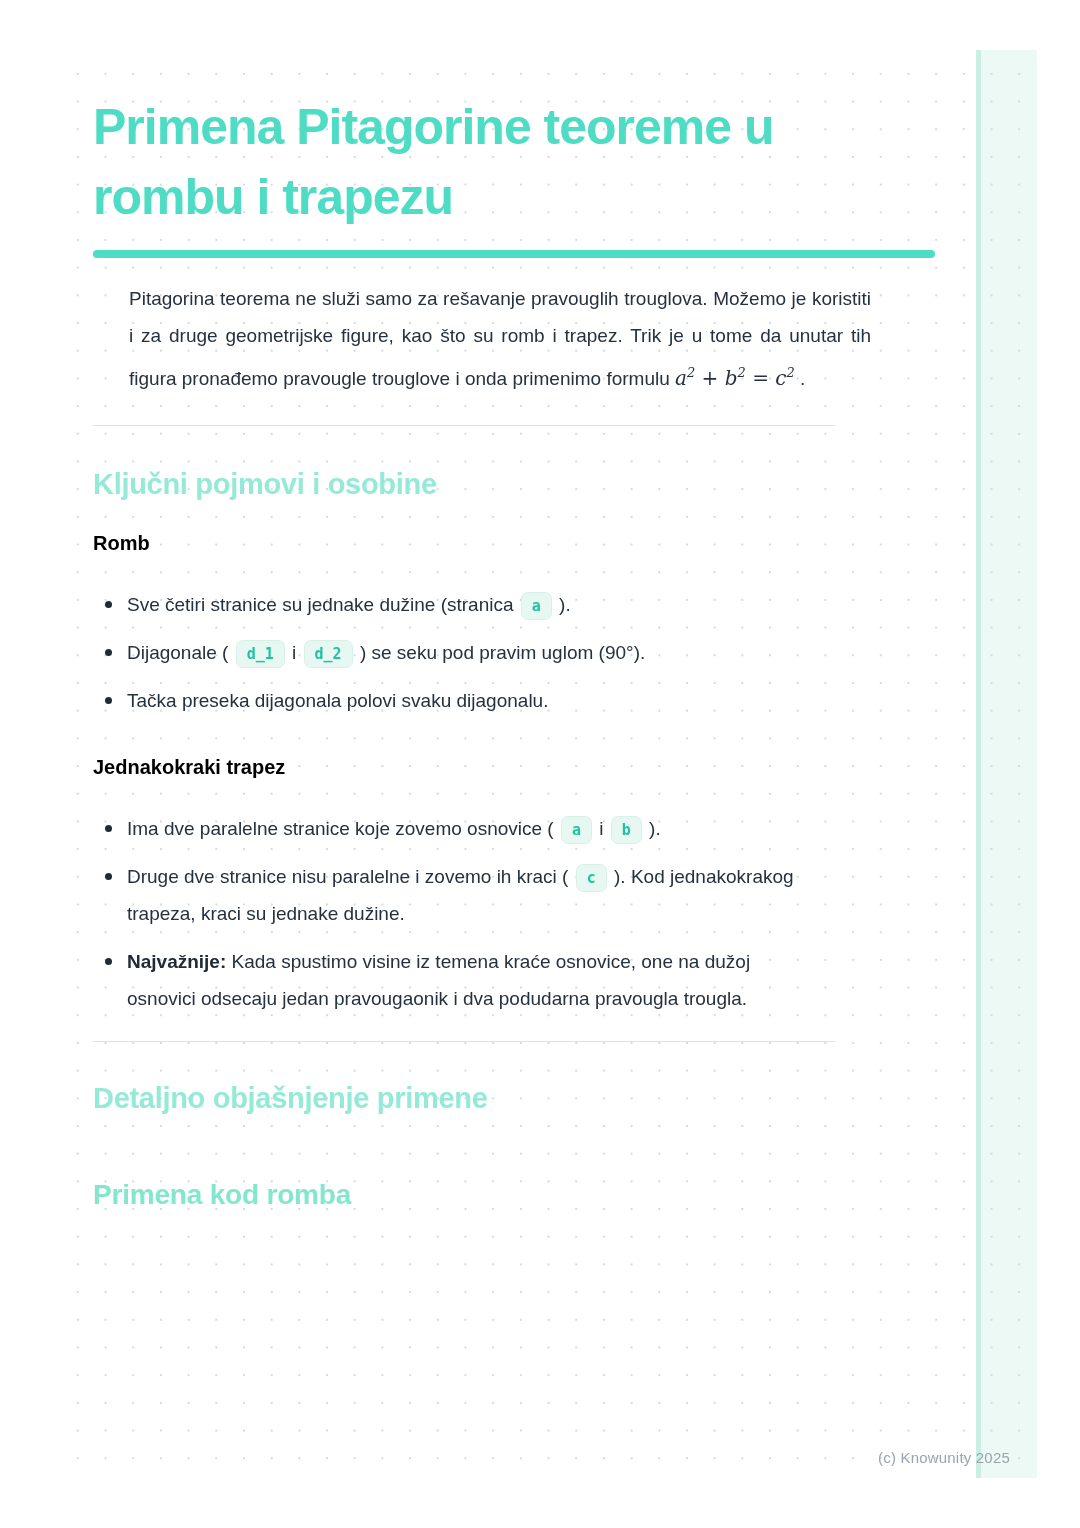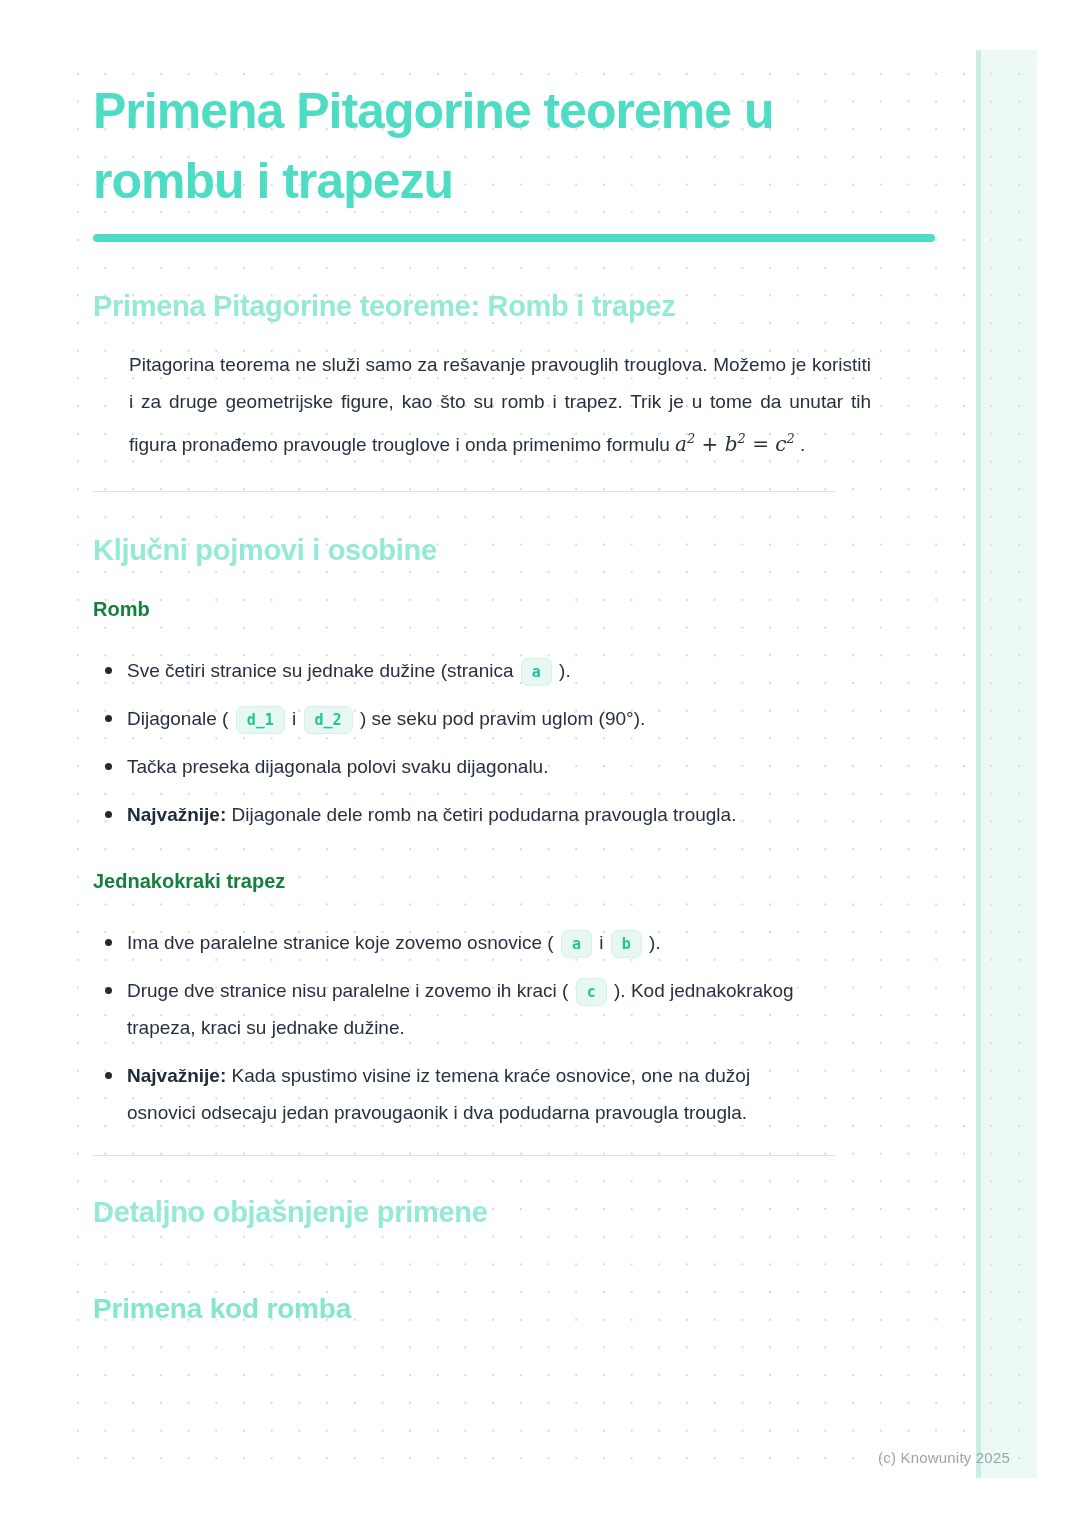--- a/index.html
+++ b/index.html
@@ -15,40 +15,40 @@
     background:#edf9f5;border-left:5px solid #c9efe4;z-index:0;
   }
   
   .paper{
     position:absolute;left:55px;top:50px;width:977px;height:1428px;z-index:1;
     background-image:radial-gradient(circle,#d4d9e3 1.2px,transparent 1.4px);
     background-size:27.7px 27.7px;background-position:9px 10px;
     pointer-events:none;
   }
   .content{
-    position:absolute;left:93px;top:16px;width:842px;z-index:2;
-    padding-top:60px;
+    position:absolute;left:93px;top:0;width:842px;z-index:2;
+    padding-top:92px;
   }
   h1{
     margin:0;font-size:50px;line-height:70px;font-weight:800;
     color:#4edcc4;letter-spacing:-1px;
   }
   .rule{
     margin-top:18px;height:8px;width:842px;background:#4edcc4;border-radius:4px;
   }
   h2{
     margin:46px 0 0 0;font-size:29px;line-height:36px;font-weight:700;
     color:#94e9d7;letter-spacing:-0.3px;
   }
   h3{
     margin:64px 0 0 0;font-size:28px;line-height:30px;font-weight:700;
     color:#83e6cd;letter-spacing:-0.2px;
   }
   h4{
-    margin:28px 0 0 0;font-size:20px;line-height:26px;font-weight:700;color:#15803d;
+    margin:28px 0 0 0;font-size:20px;line-height:26px;font-weight:700;color:#000000;
   }
   .para{
     margin:22px 0 0 0;font-size:19px;line-height:37px;max-width:742px;color:#263140;
   }
   .justify{text-align:justify;margin-left:36px;}
   .divider{
     border:none;border-top:1px solid #dde1e8;margin:28px 0 0 0;width:742px;
   }
   ul{
     list-style:none;margin:30px 0 0 0;padding:0;max-width:720px;
@@ -87,35 +87,33 @@
 <main class="content">
 
   <h1>
     <div>Primena Pitagorine teoreme u</div>
     <div>rombu i trapezu</div>
   </h1>
 
   <div class="rule"></div>
 
   <section>
-    <h2>Primena Pitagorine teoreme: Romb i trapez</h2>
     <p class="para justify">Pitagorina teorema ne služi samo za rešavanje pravouglih trouglova. Možemo je koristiti i za druge geometrijske figure, kao što su romb i trapez. Trik je u tome da unutar tih figura pronađemo pravougle trouglove i onda primenimo formulu <span class="math">a<sup>2</sup> + b<sup>2</sup> = c<sup>2</sup></span> .</p>
   </section>
 
   <hr class="divider">
 
   <section>
     <h2 style="margin-top:40px;">Ključni pojmovi i osobine</h2>
 
     <h4>Romb</h4>
     <ul>
       <li>Sve četiri stranice su jednake dužine (stranica <code class="badge">a</code> ).</li>
       <li>Dijagonale ( <code class="badge">d_1</code> i <code class="badge">d_2</code> ) se seku pod pravim uglom (90°).</li>
       <li>Tačka preseka dijagonala polovi svaku dijagonalu.</li>
-      <li><strong>Najvažnije:</strong> Dijagonale dele romb na četiri podudarna pravougla trougla.</li>
     </ul>
 
     <h4 style="margin-top:35px;">Jednakokraki trapez</h4>
     <ul>
       <li>Ima dve paralelne stranice koje zovemo osnovice ( <code class="badge">a</code> i <code class="badge">b</code> ).</li>
       <li>Druge dve stranice nisu paralelne i zovemo ih kraci ( <code class="badge">c</code> ). Kod jednakokrakog trapeza, kraci su jednake dužine.</li>
       <li><strong>Najvažnije:</strong> Kada spustimo visine iz temena kraće osnovice, one na dužoj osnovici odsecaju jedan pravougaonik i dva podudarna pravougla trougla.</li>
     </ul>
   </section>
 

